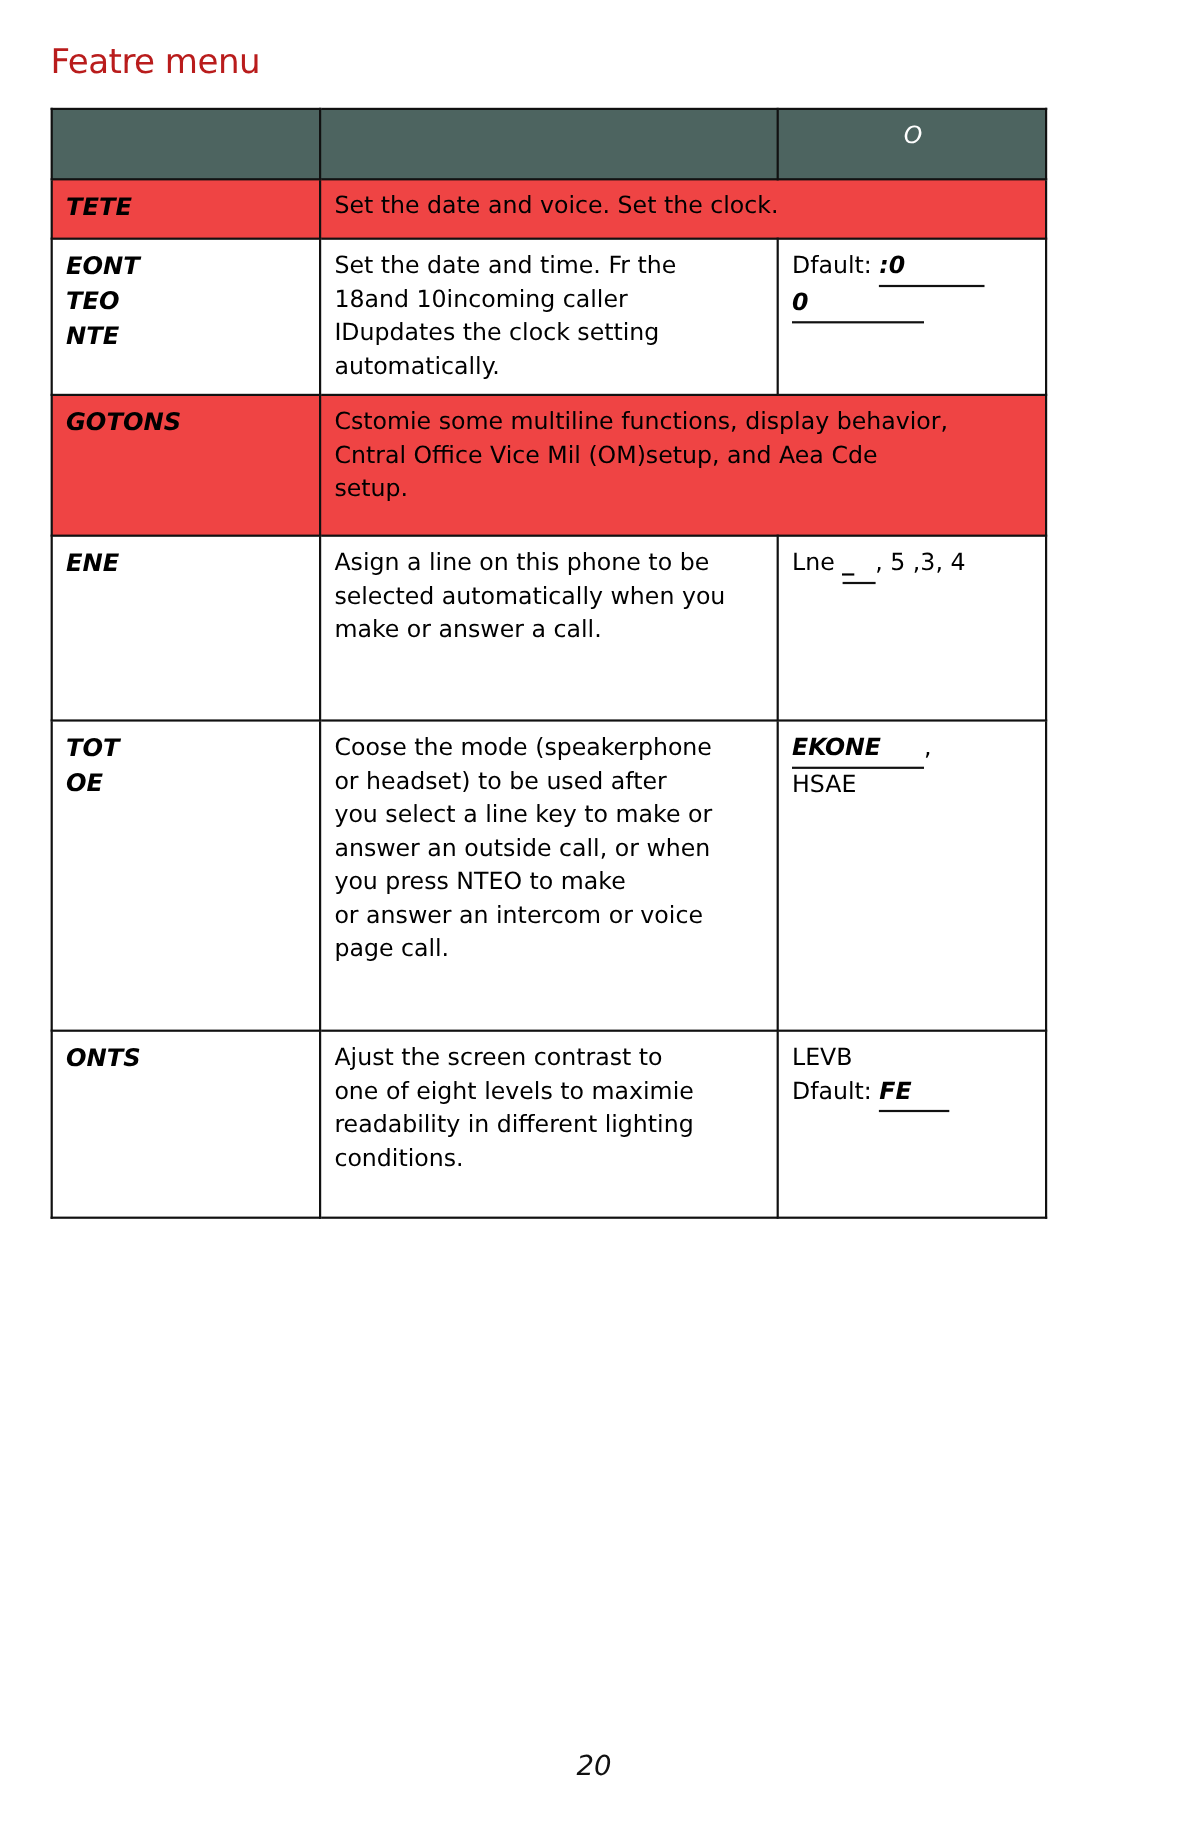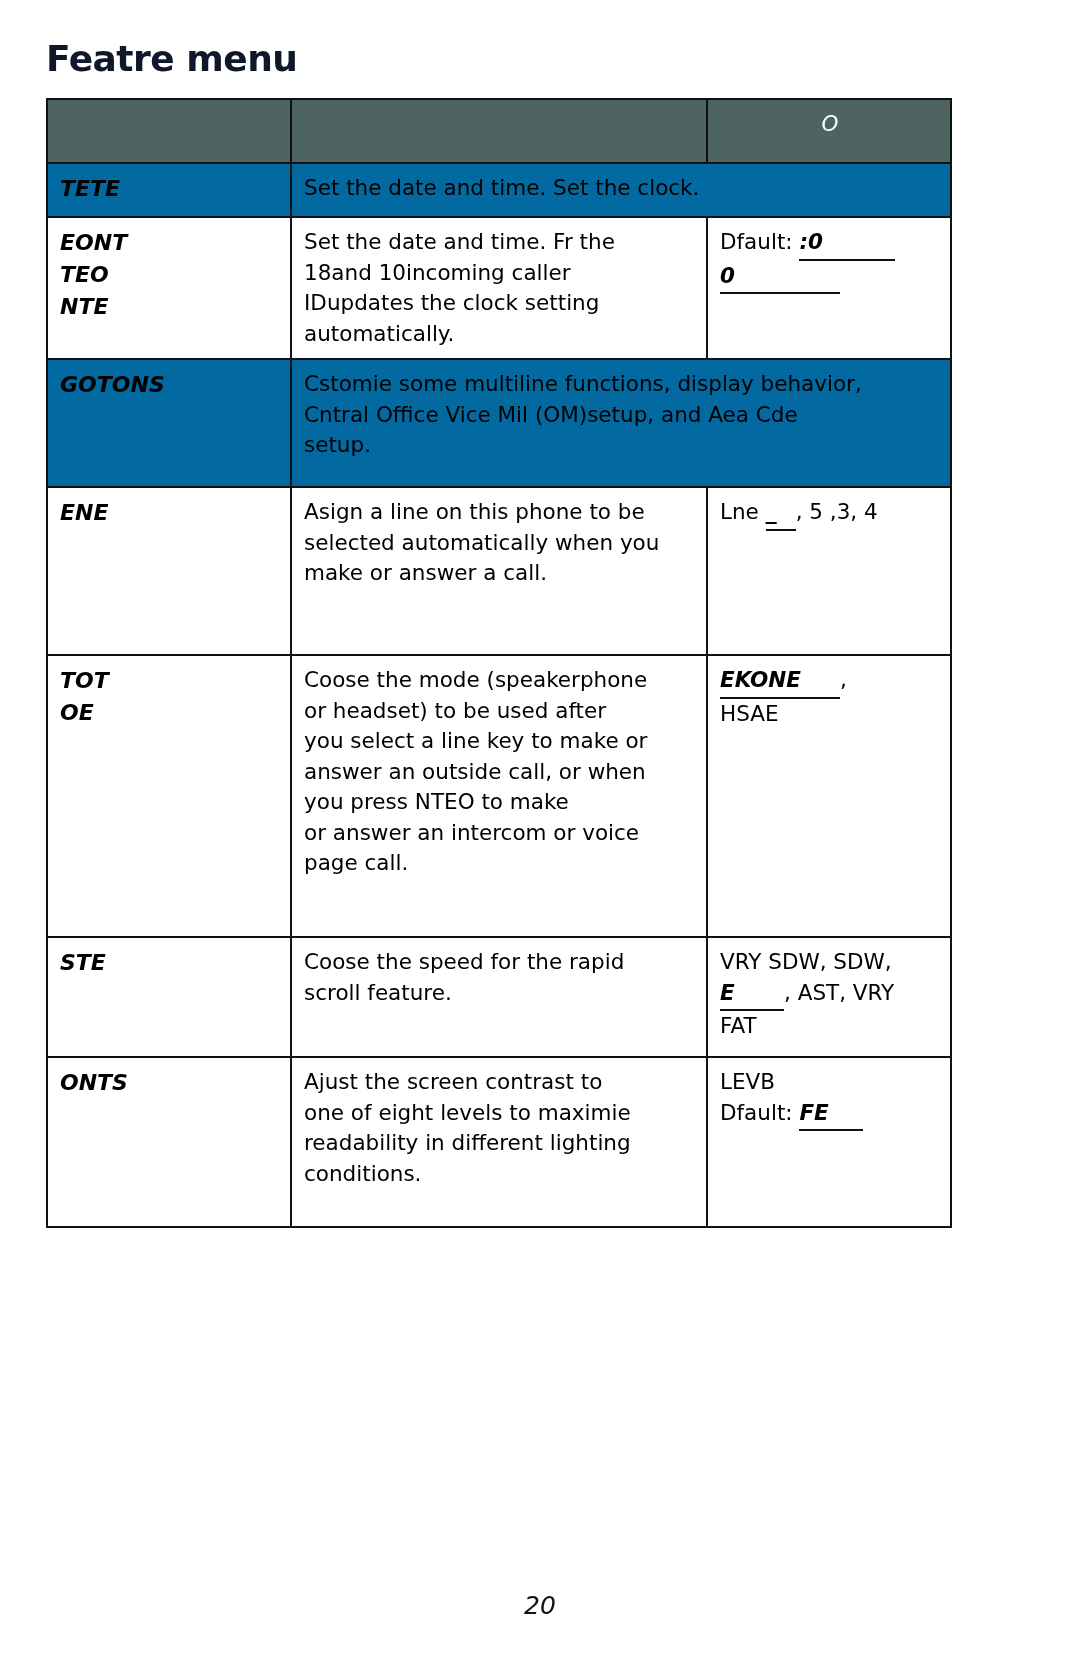--- a/index.html
+++ b/index.html
@@ -21,24 +21,24 @@
     left: 0; top: 0;
     width: 1080px;
     height: 1665px;
     box-sizing: border-box;
   }
 
   .page-title {
     position: absolute;
     left: 46px;
     top: 38px;
-    font-size: 36px;
-    font-weight: 700;
+    font-size: 31px;
+    font-weight: 400;
     letter-spacing: -0.5px;
-    color: #0f172a;
+    color: #b91c1c;
     white-space: pre;
   }
 
   table.feature-table {
     position: absolute;
     left: 46px;
     top: 98px;
     width: 904px;
     border-collapse: collapse;
     table-layout: fixed;
@@ -62,21 +62,21 @@
   thead th {
     background: #4d6460;
     color: #ffffff;
     height: 44px;
     font-style: italic;
     font-weight: 700;
     font-size: 23px;
   }
   thead th.h3 { text-align: center; }
 
-  tr.shaded td { background: #0369a1; }
+  tr.shaded td { background: #ef4444; }
   tr.plain td { background: #ffffff; }
 
   .feat-name {
     font-weight: 700;
     font-style: italic;
     font-size: 22px;
     line-height: 1.45;
     white-space: pre-line;
   }
   .feat-sub {
@@ -141,21 +141,21 @@
         <th class="h3">O</th>
       </tr>
     </thead>
     <tbody>
 
       <tr class="shaded r-datetime">
         <td>
           <span class="feat-name">TETE</span>
         </td>
         <td colspan="2">
-          <span class="desc">Set the date and time. Set the clock.</span>
+          <span class="desc">Set the date and voice. Set the clock.</span>
         </td>
       </tr>
 
       <tr class="plain r-eont">
         <td>
           <span class="feat-name">EONT
 TEO
 NTE</span>
         </td>
         <td>
@@ -208,34 +208,20 @@
 you press </span><span class="desc b">NTEO</span><span class="desc">          to make
 or answer an intercom or voice
 page call.</span>
         </td>
         <td>
           <span class="u u-wide">EKONE</span><span class="opt">,
 HSAE</span>
         </td>
       </tr>
 
-      <tr class="plain r-ste">
-        <td>
-          <span class="feat-name">STE</span>
-        </td>
-        <td>
-          <span class="desc">Coose the speed for the rapid
-scroll feature.</span>
-        </td>
-        <td>
-          <span class="opt">VRY SDW, SDW,
-</span><span class="u u-sm">E</span><span class="opt">, AST, VRY
-FAT</span>
-        </td>
-      </tr>
 
       <tr class="plain r-onts">
         <td>
           <span class="feat-name">ONTS</span>
         </td>
         <td>
           <span class="desc">Ajust the screen contrast to
 one of eight levels to maximie
 readability in different lighting
 conditions.</span>

